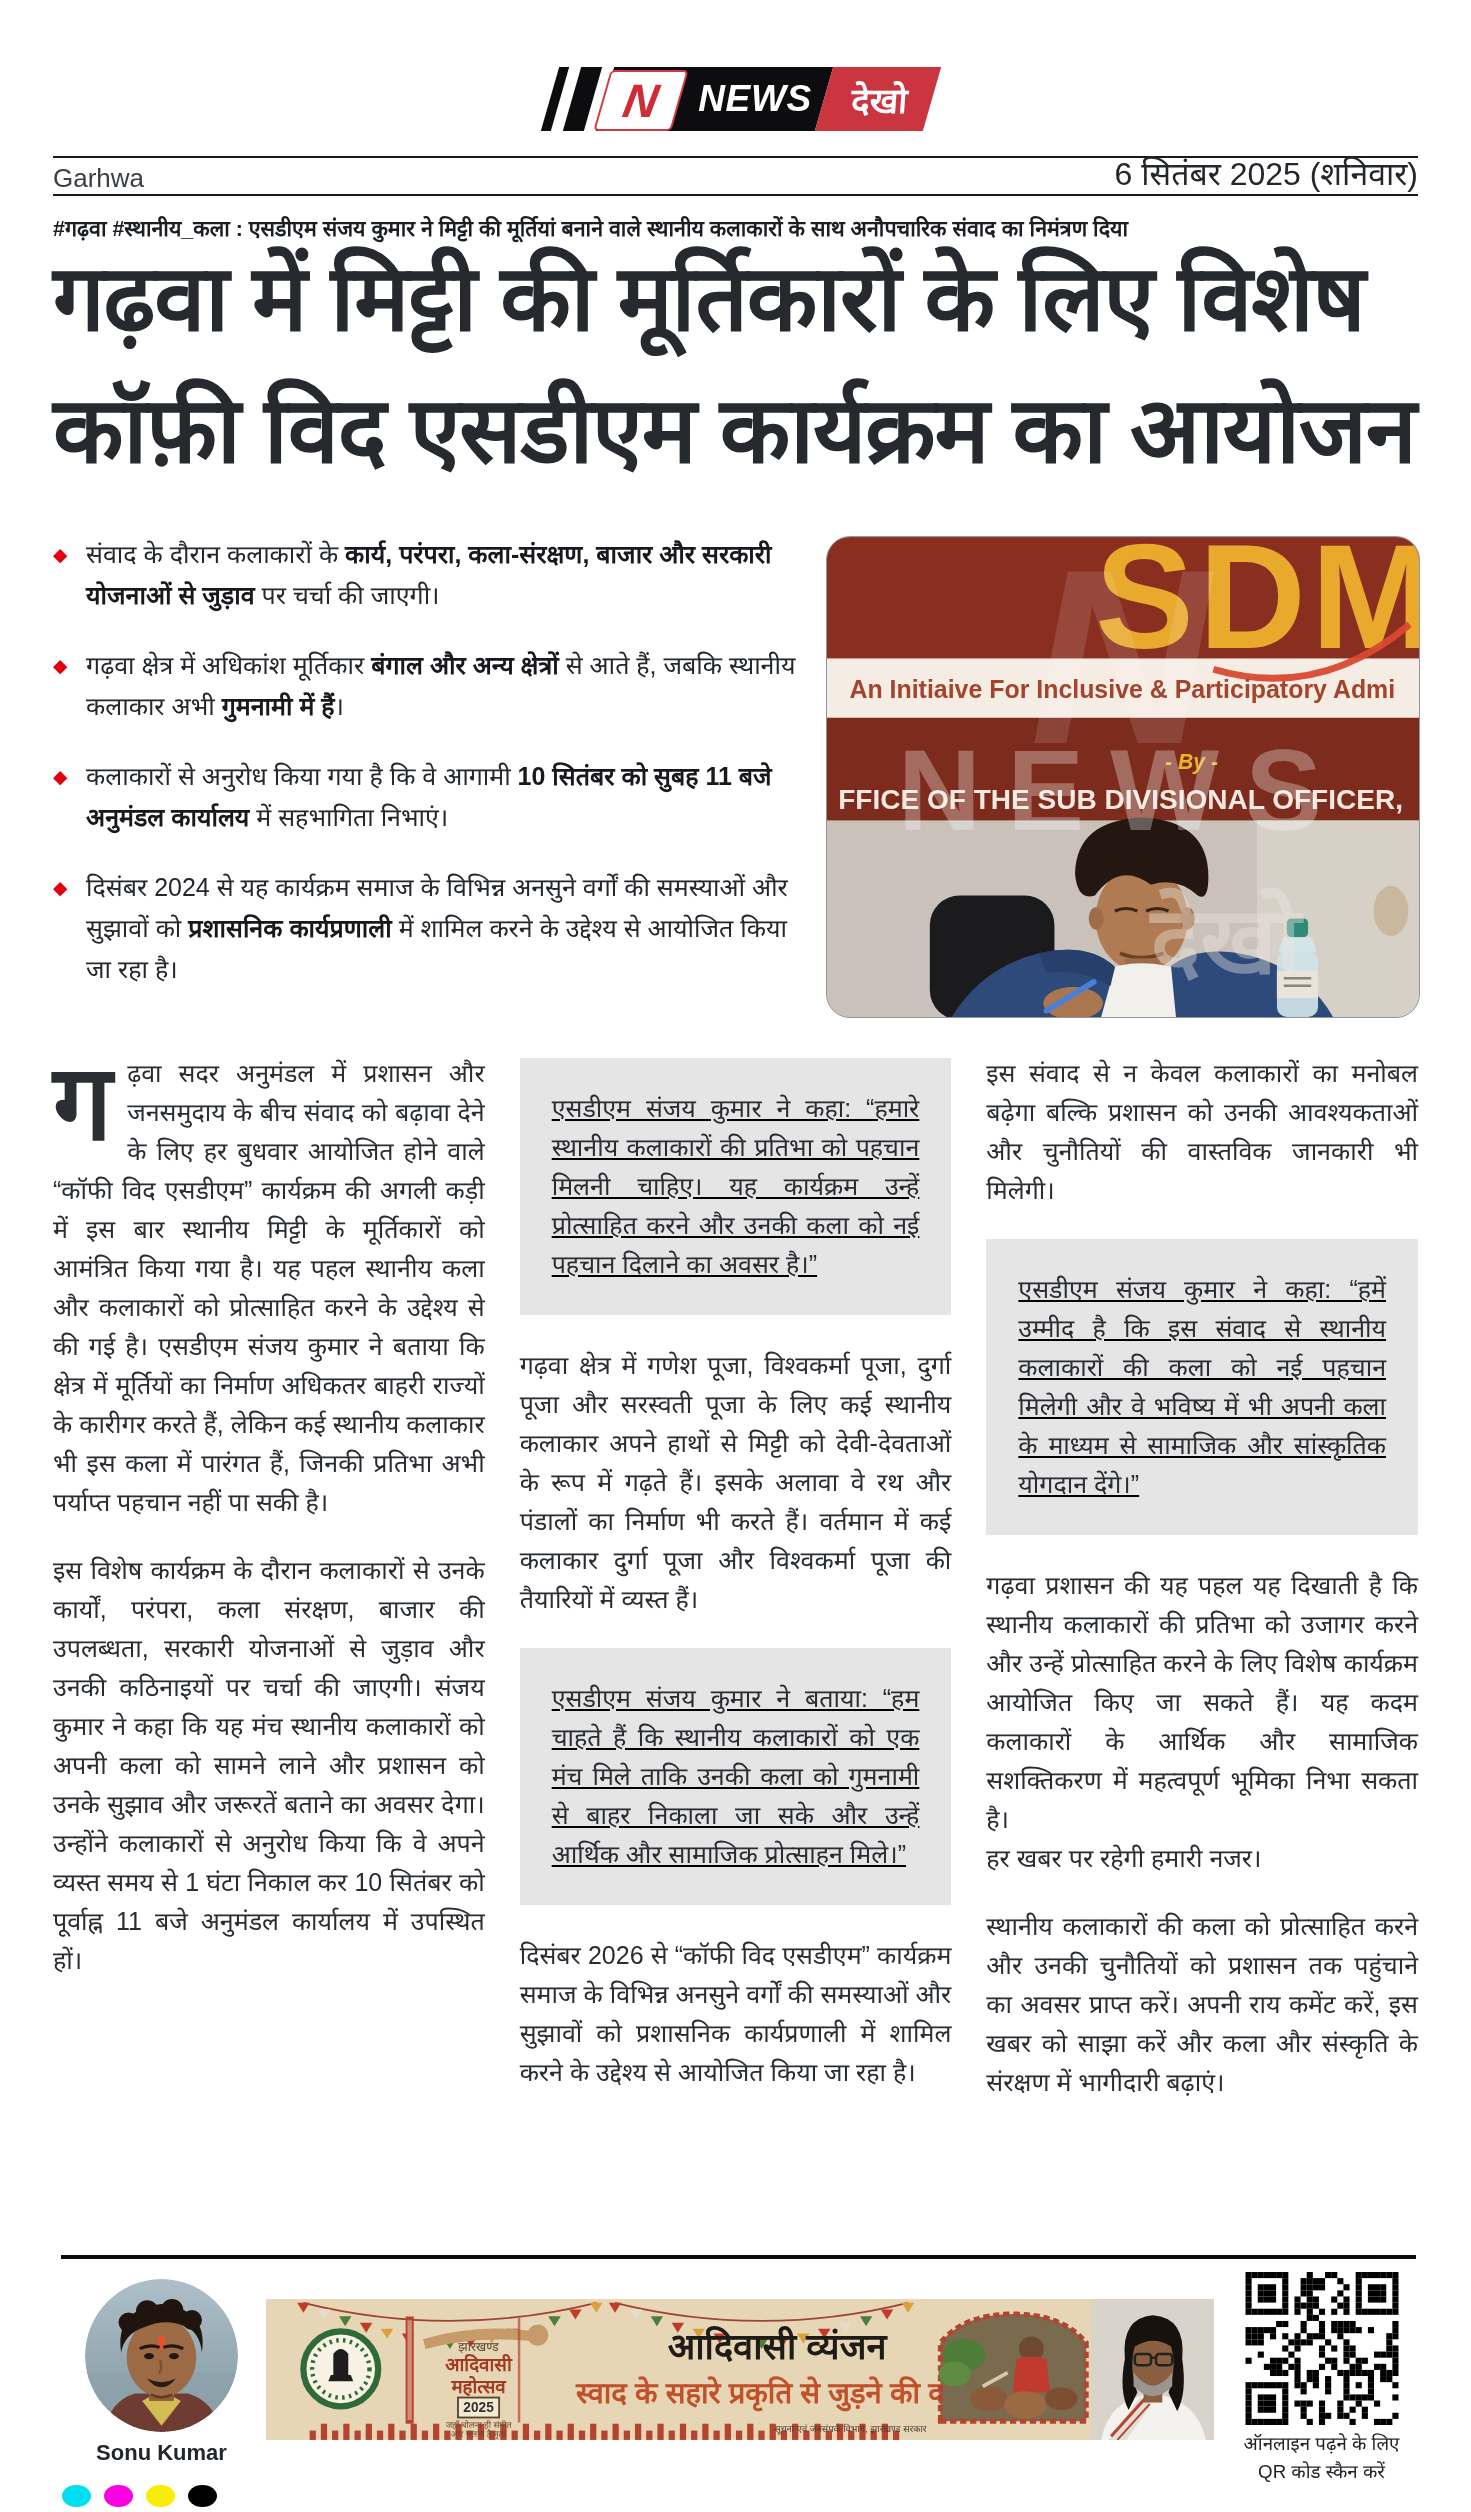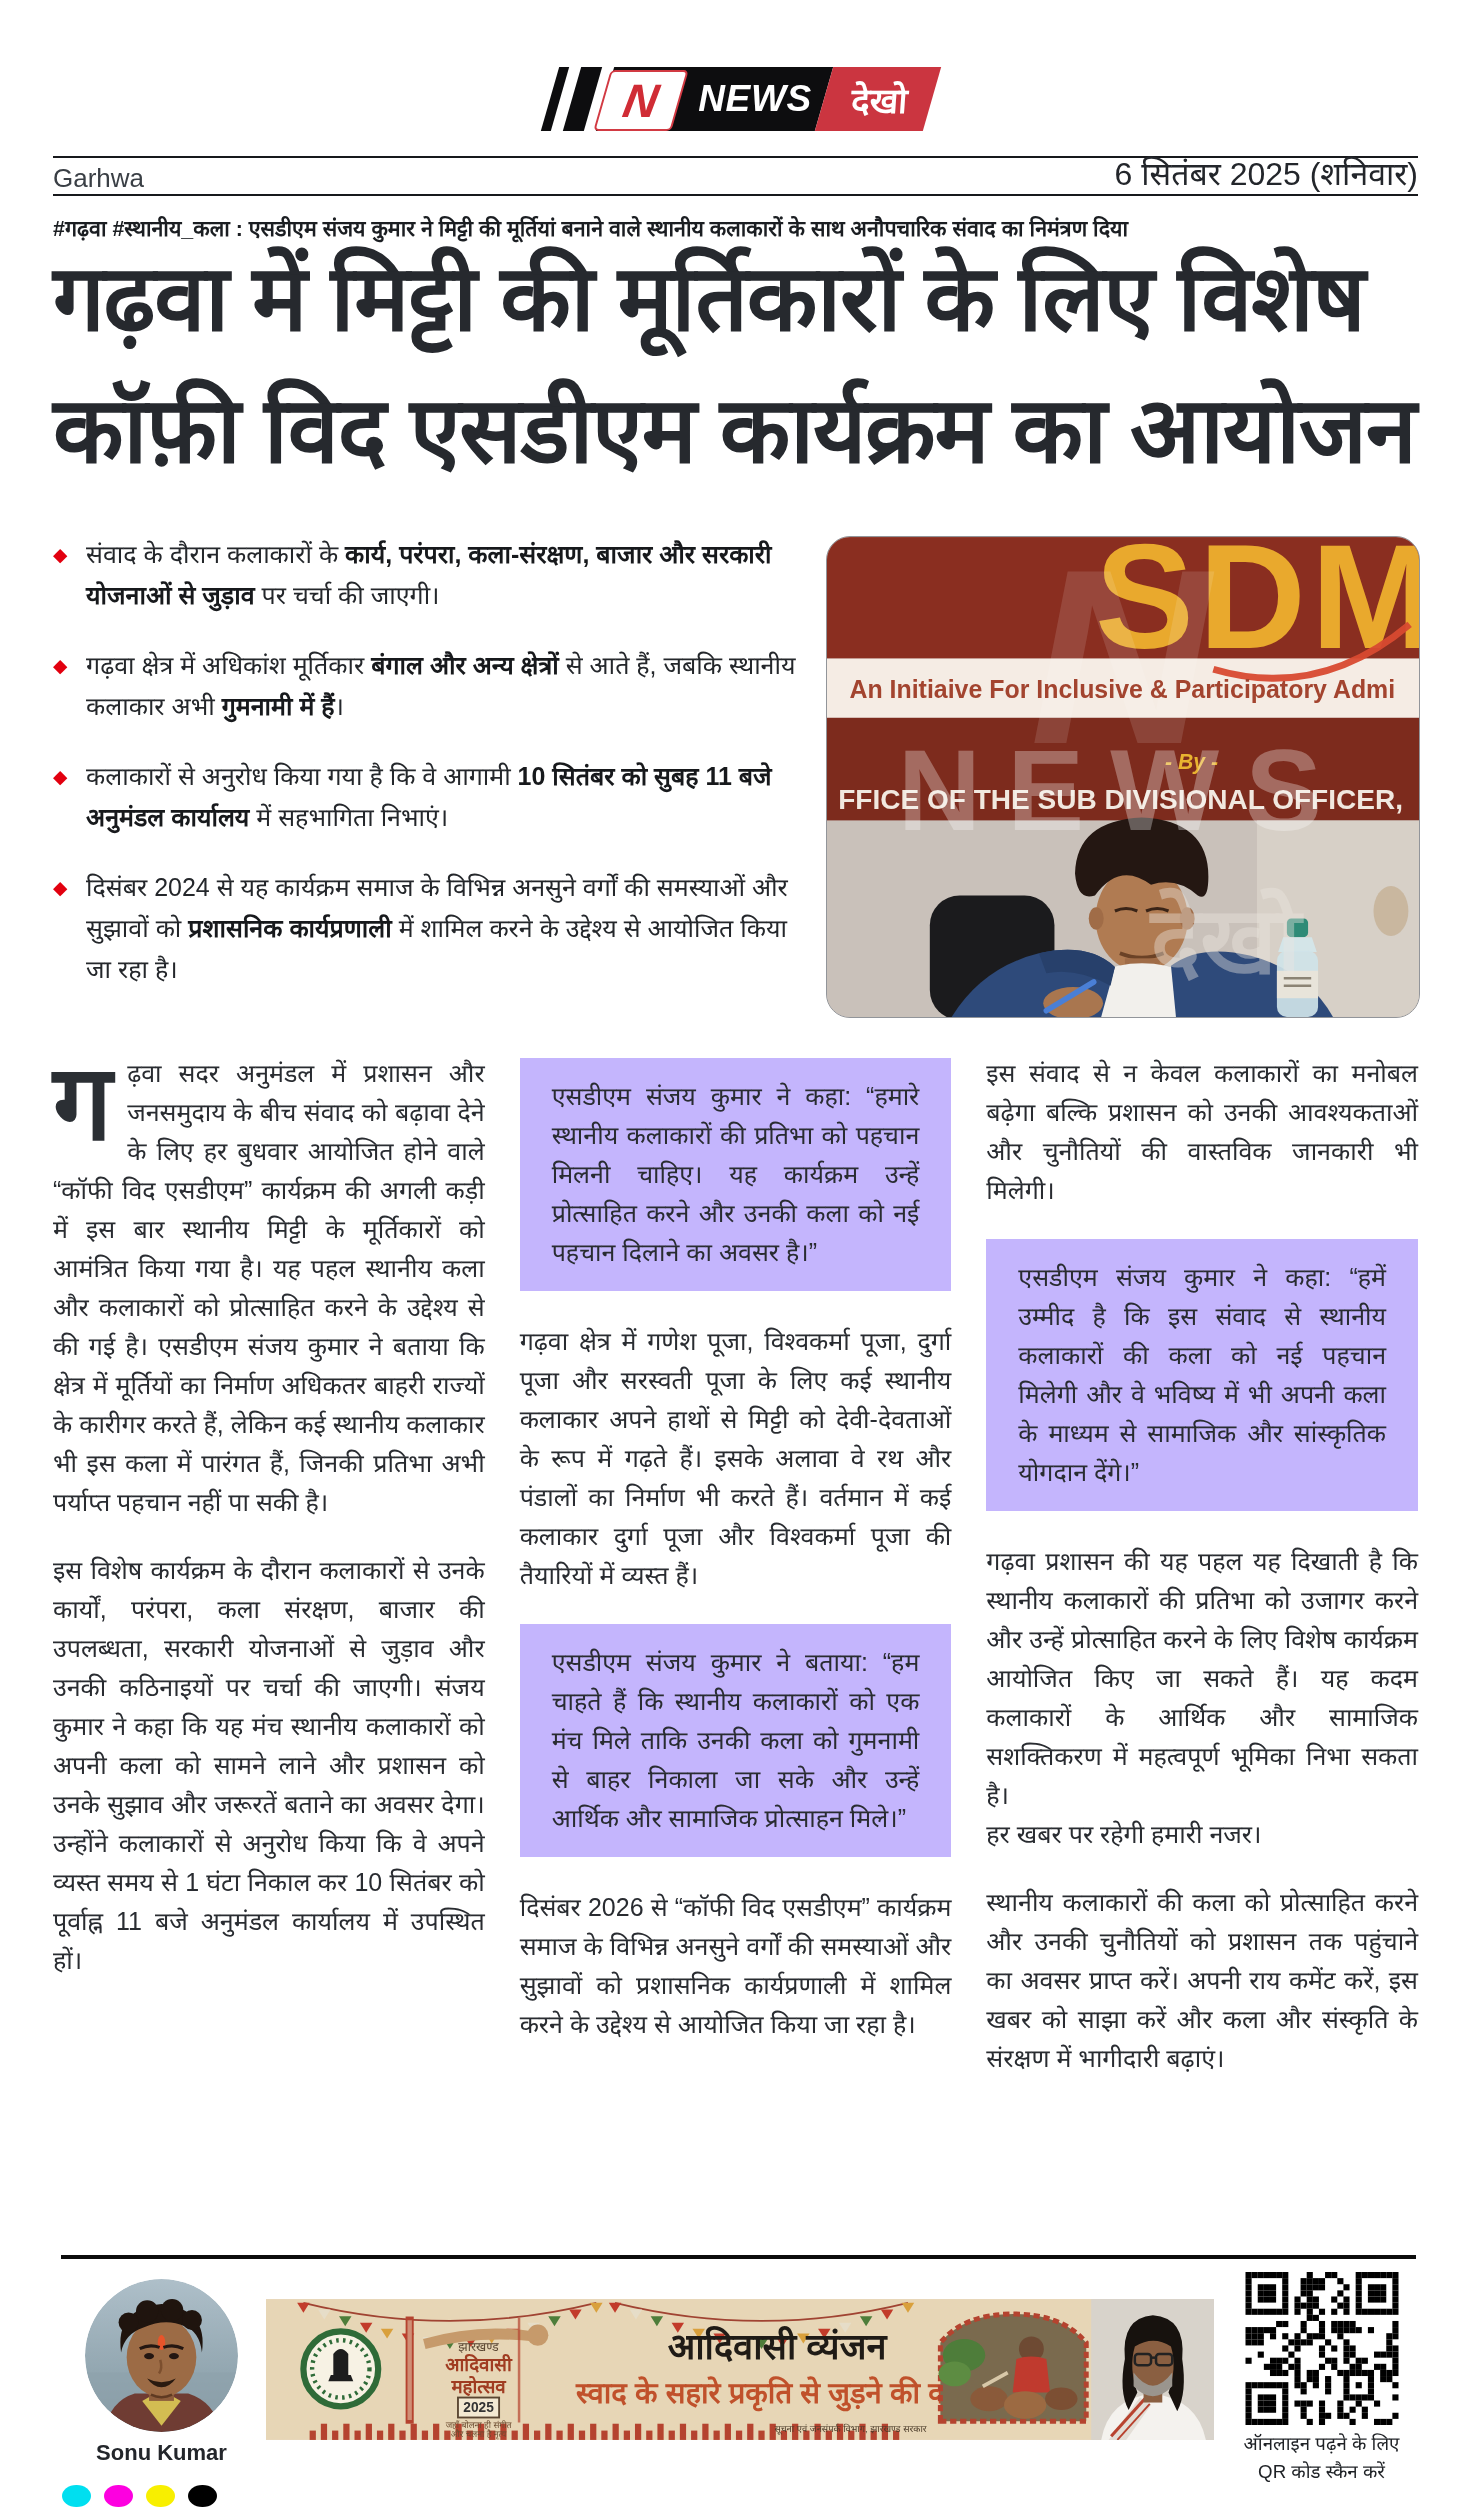--- a/index.html
+++ b/index.html
@@ -53,21 +53,21 @@
   .bullet .dia{flex:0 0 auto;color:#e2000f;font-size:18.7px;line-height:41px;}
   .bullet b{font-weight:700;color:#17191c;}
 
   
   .photo{left:826px;top:536px;width:592px;height:480px;border:1.9px solid #92959a;border-radius:24px;overflow:hidden;background:#c9c1ba;}
 
   
   .columns{left:53px;top:1054px;width:1365px;display:flex;gap:35px;align-items:flex-start;}
   .col{flex:1 1 0;min-width:0;}
   .para{margin:0 0 29px 0;font-size:25px;line-height:39px;color:#292c31;text-align:justify;}
-  .quote{background:#c4b5fd;padding:19px 32px;margin:3.7px 0 31px 0;}
+  .quote{background:#e5e5e5;padding:31px 32px;margin:3.7px 0 31px 0;text-decoration:underline;}
   .quote .para{margin:0;}
   .dropcap{float:left;font-size:105px;line-height:86px;font-weight:700;color:#2b2f34;padding:6.2px 15px 0 0;}
 
   
   .footrule{left:61px;top:2255px;width:1355px;height:4.4px;background:#0c0c0c;}
   .avatar{left:85px;top:2279px;width:153px;height:153px;border-radius:50%;overflow:hidden;}
   .author{left:60px;top:2440px;width:203px;text-align:center;font-size:22px;font-weight:700;color:#23262b;}
   .banner{left:266px;top:2299px;width:948px;height:141px;overflow:hidden;}
   .qr{left:1239px;top:2272px;width:166px;height:153px;}
   .qrcap{left:1200px;top:2430px;width:243px;text-align:center;font-size:18.7px;line-height:28px;color:#1e2125;}

